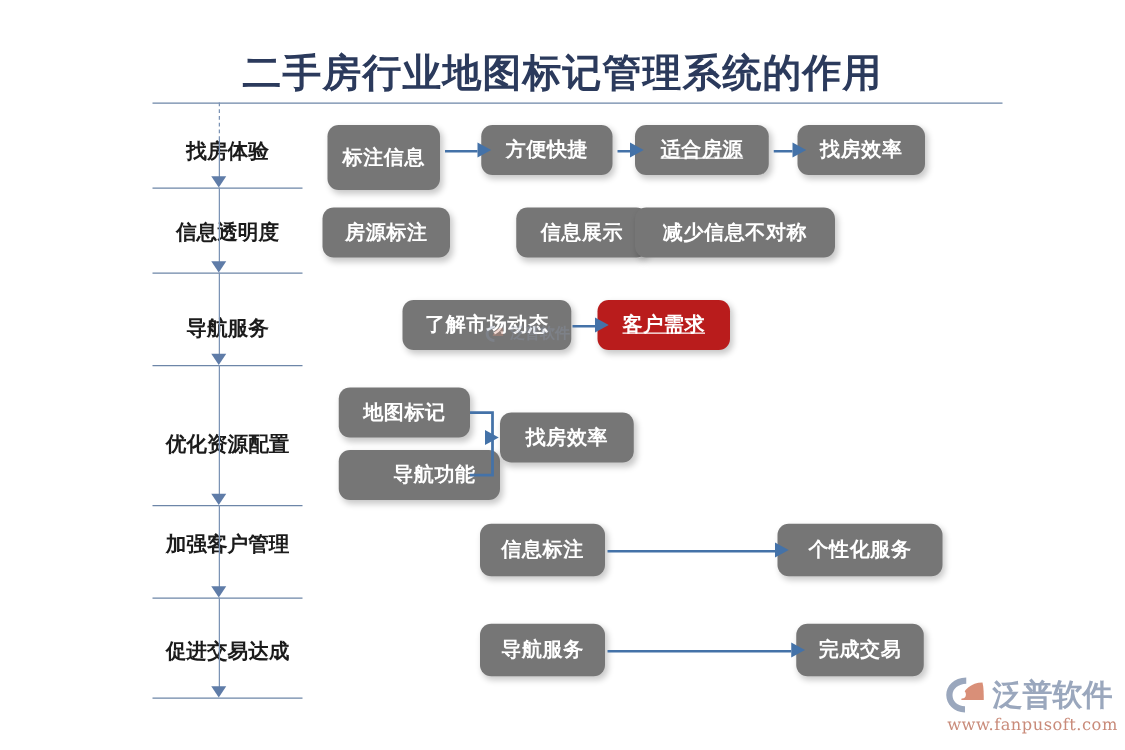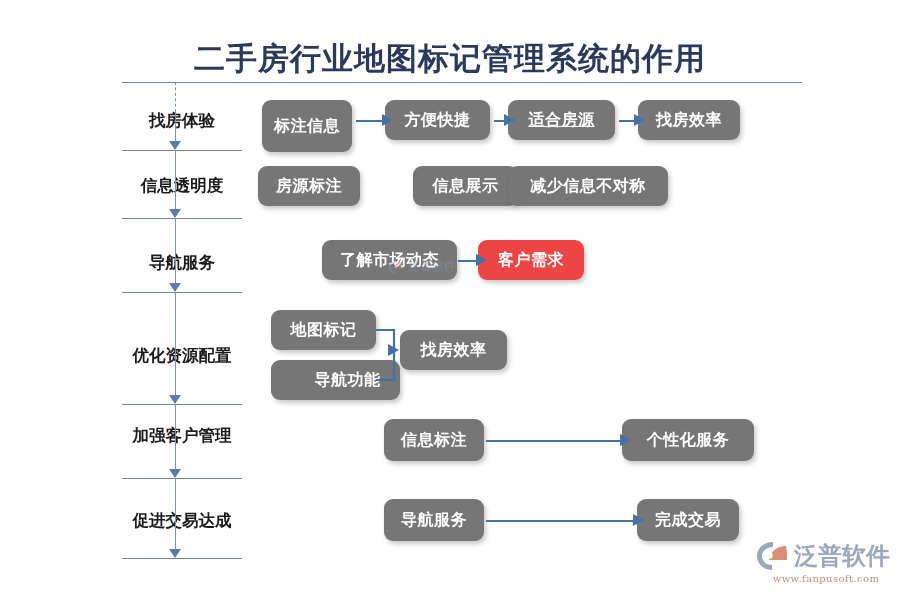--- a/index.html
+++ b/index.html
@@ -142,21 +142,21 @@
   .logo-text {
     font-size: 24px;
     font-weight: bold;
     color: #9aa7bd;
     letter-spacing: 0px;
     white-space: nowrap;
   }
   .logo-url {
     margin-top: 1px;
     text-align: center;
-    font-size: 10px;
+    font-size: 13px;
     font-family: "DejaVu Serif", "Liberation Serif", serif;
     color: #c98b7a;
     letter-spacing: 0.4px;
     white-space: nowrap;
   }
 </style>
 </head>
 <body>
 
 <div id="canvas">
@@ -192,21 +192,21 @@
       <div class="spine-seg" style="top: 150px; height: 60px;"></div>
       <div class="spine-arrow" style="top: 209px;"></div>
       <div class="nodebox" style="left: 258px; top: 166px; width: 102px; height: 40px; background: rgb(118, 118, 118);">房源标注</div>
       <div class="nodebox" style="left: 385px; top: 166px; width: 105px; height: 40px; background: rgb(118, 118, 118); margin-left: 28px;">信息展示</div>
       <div class="nodebox" style="left: 508px; top: 166px; width: 160px; height: 40px; background: rgb(118, 118, 118);">减少信息不对称</div>
       <div class="row-rule" style="top: 292px;"></div>
       <div class="row-label" style="top: 252px;">导航服务</div>
       <div class="spine-seg" style="top: 218px; height: 66px;"></div>
       <div class="spine-arrow" style="top: 283px;"></div>
       <div class="nodebox" style="left: 322px; top: 240px; width: 135px; height: 40px; background: rgb(118, 118, 118);">了解市场动态</div>
-      <div class="nodebox" style="left: 478px; top: 240px; width: 106px; height: 40px; background: #ef4444;">客户需求</div>
+      <div class="nodebox" style="left: 478px; top: 240px; width: 106px; height: 40px; background: #b91c1c; text-decoration: underline;">客户需求</div>
       <div class="arrow-h" style="left: 458px; top: 252px; width: 29px; height: 16px;">
         <div class="arrow-line" style="left: 0px; width: 18px; border-top-color: rgb(68, 114, 168);"></div>
         <div class="arrow-head" style="left: 18px; border-left-color: rgb(68, 114, 168);"></div>
       </div>
       <div class="row-rule" style="top: 404px;"></div>
       <div class="row-label" style="top: 345px;">优化资源配置</div>
       <div class="spine-seg" style="top: 292px; height: 104px;"></div>
       <div class="spine-arrow" style="top: 395px;"></div>
       <div class="nodebox" style="left: 271px; top: 310px; width: 105px; height: 40px; background: rgb(118, 118, 118);">地图标记</div>
       <div class="nodebox" style="left: 271px; top: 360px; width: 105px; height: 40px; background: rgb(118, 118, 118); padding-left: 24px;">导航功能</div>

